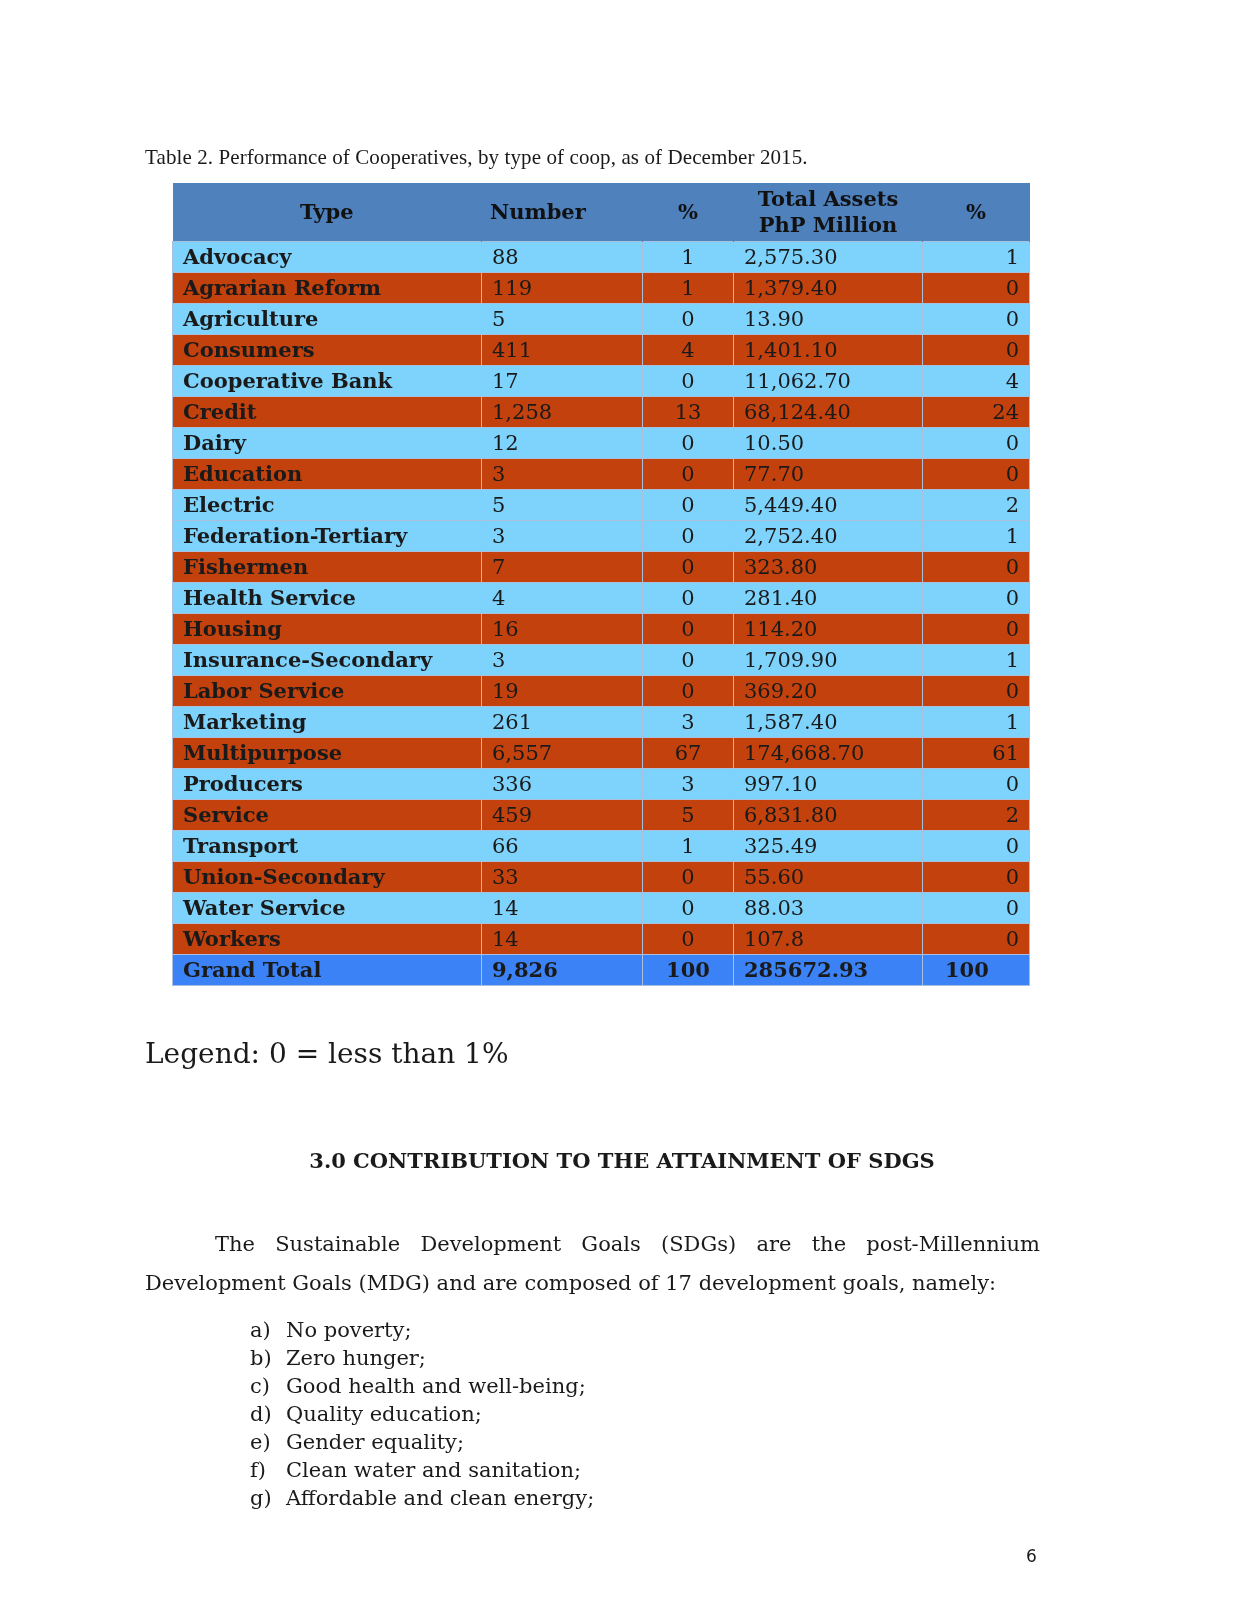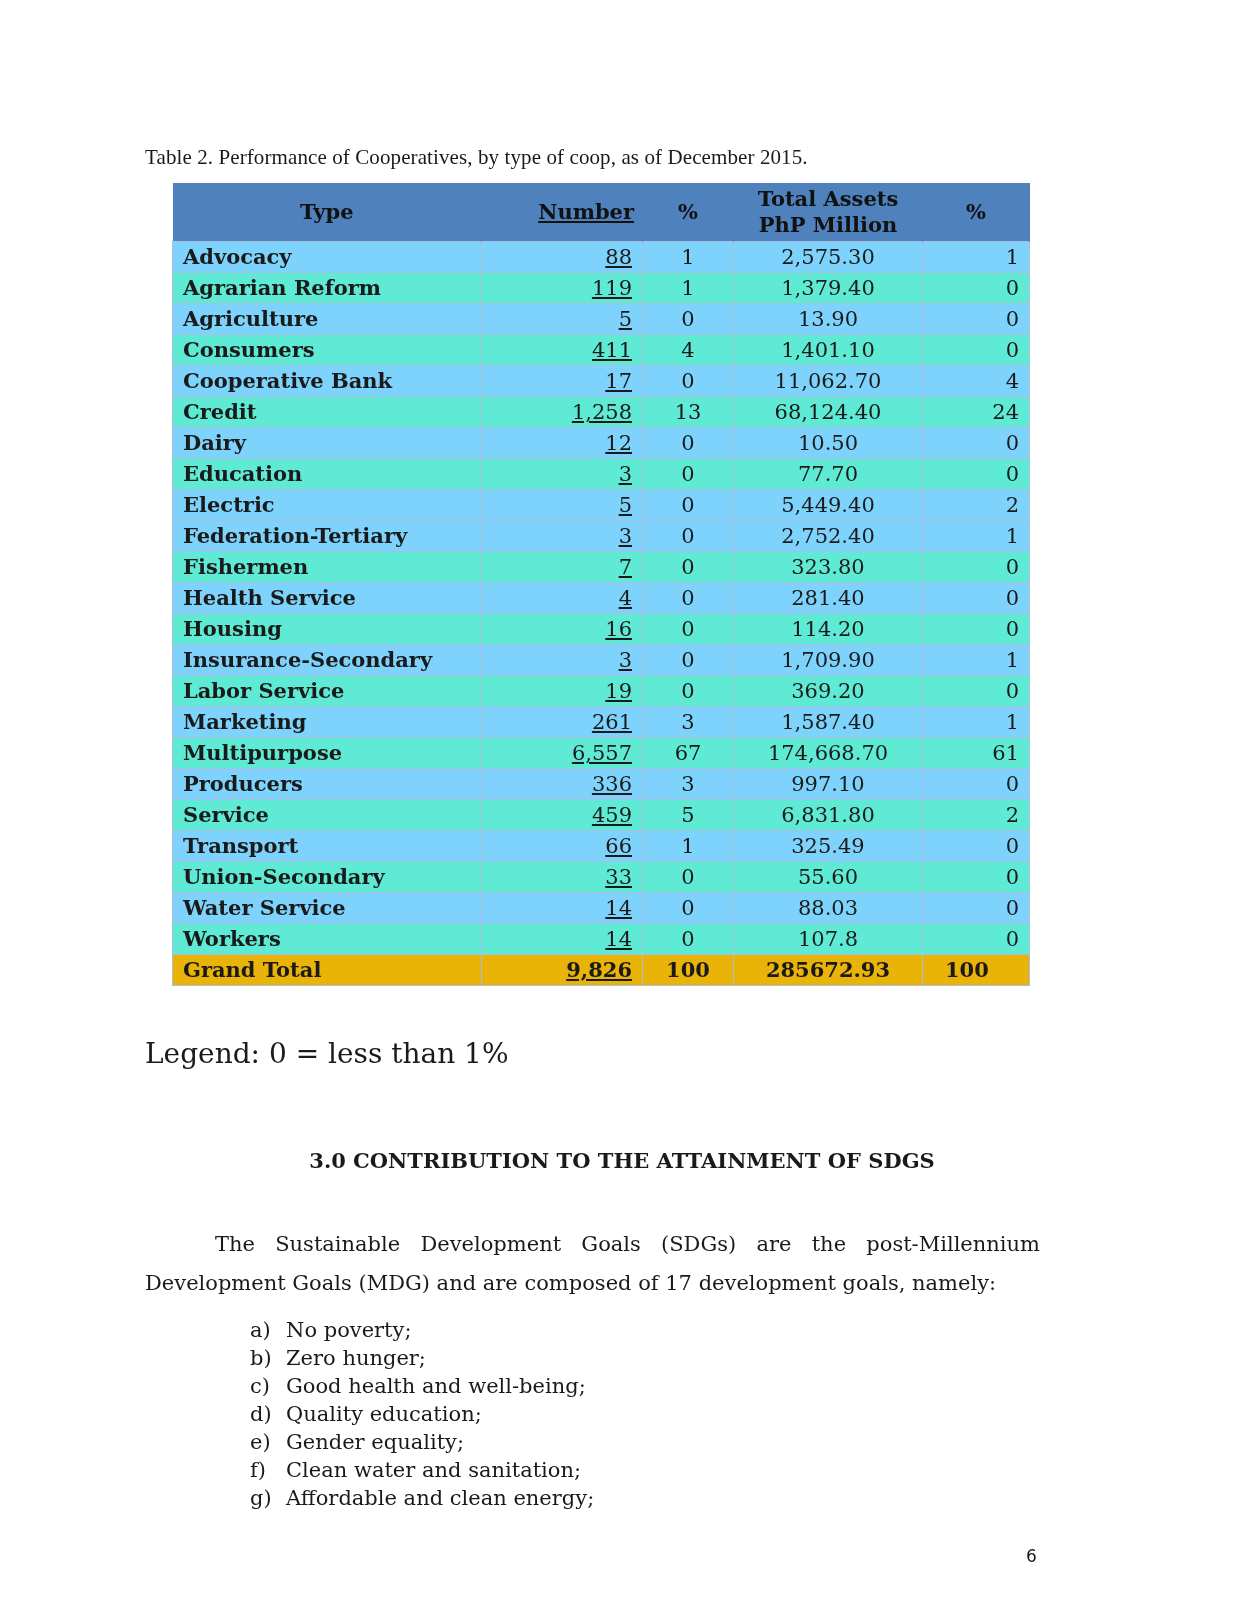--- a/index.html
+++ b/index.html
@@ -5,26 +5,26 @@
     html, body { margin: 0; padding: 0; background: #ffffff; }
     body { width: 1236px; height: 1600px; position: relative; overflow: hidden;
            font-family: "DejaVu Serif", "Liberation Serif", serif; color: #1a1a1a; }
     .caption { position: absolute; left: 145px; top: 145px; font-size: 21px; letter-spacing: 0.1px; font-family: Liberation Serif, serif; }
     table.coop { position: absolute; left: 172px; top: 183px; border-collapse: collapse;
                  font-size: 21px; }
     table.coop th { background: #4f81bd; color: #111; font-weight: bold; height: 58px;
                     border-right: 1px solid #4f81bd; padding: 0 8px; line-height: 26px; }
     table.coop td { height: 30px; border: 1px solid #a8c0dc; padding: 0 10px; line-height: 30px; }
     table.coop tr.band td { background: #7dd3fc; }
-    table.coop tr.plain td { background: #5eead4; }
-    table.coop tr.total td { background: #eab308; font-weight: bold; }
+    table.coop tr.plain td { background: #c2410c; }
+    table.coop tr.total td { background: #3b82f6; font-weight: bold; }
     .c-type { width: 288px; text-align: left; font-weight: bold; }
-    .c-num { width: 140px; text-align: right; text-decoration: underline; }
+    .c-num { width: 140px; text-align: left; }
     .c-pct { width: 70px; text-align: center; }
-    .c-assets { width: 168px; text-align: center; }
+    .c-assets { width: 168px; text-align: left; }
     .c-pct2 { width: 74px; text-align: right; }
     tr.total .c-pct2 { text-align: left; padding-left: 22px; }
     .legend { position: absolute; left: 145px; top: 1037px; font-size: 28px; }
     .section-title { position: absolute; left: 0; width: 1236px; top: 1148px; text-align: center;
                      font-size: 21px; font-weight: bold; padding-left: 8px; box-sizing: border-box; }
     .para { position: absolute; left: 145px; top: 1204px; width: 895px; font-size: 21px;
             line-height: 39px; text-align: justify; text-indent: 70px; }
     ol.goals { position: absolute; left: 250px; top: 1316px; margin: 0; padding: 0; list-style: none;
                font-size: 21px; line-height: 28px; }
     ol.goals li { display: flex; }

